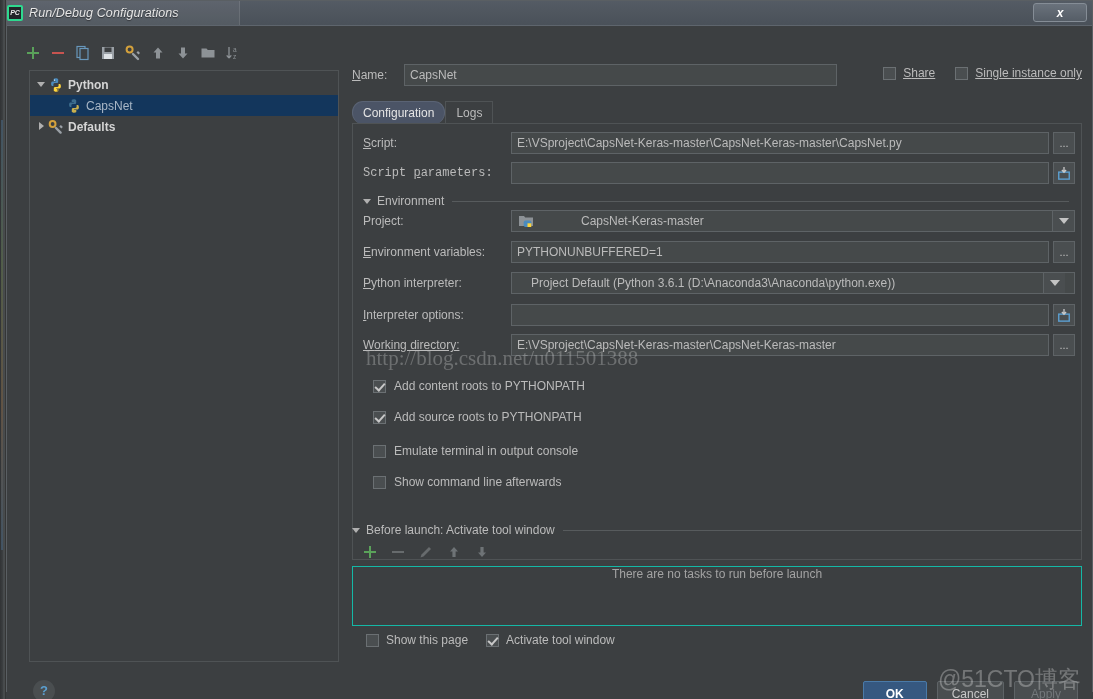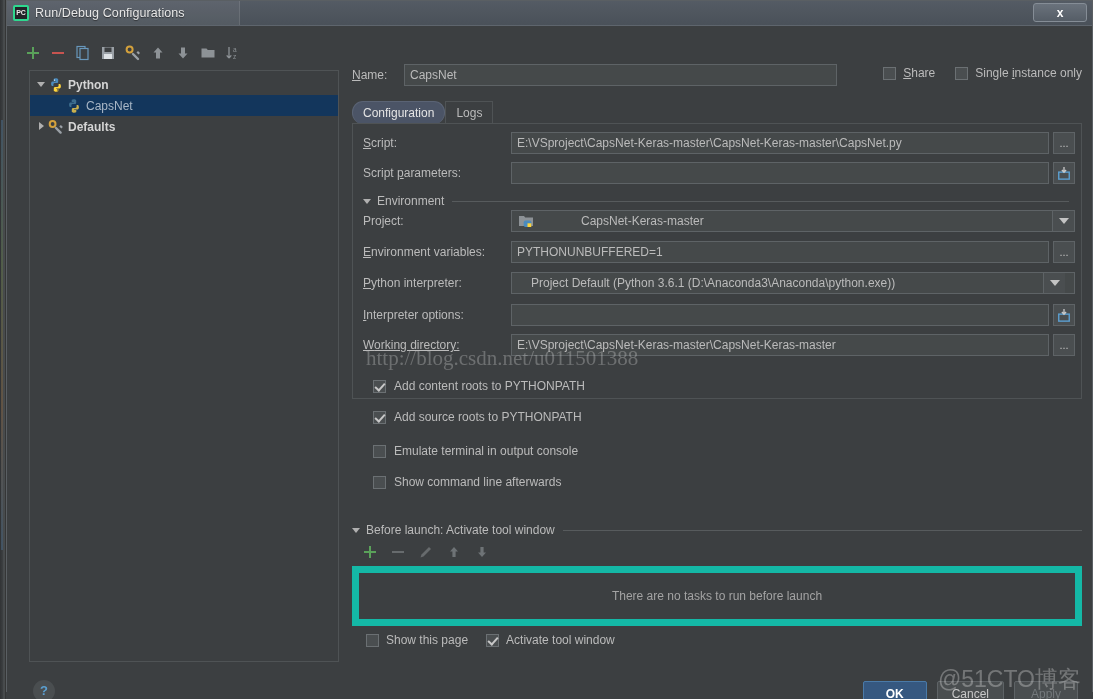--- a/index.html
+++ b/index.html
@@ -46,21 +46,21 @@
     border: 1px solid #5a5f63;
     box-sizing: border-box;
   }
   .titlebar {
     position: relative;
     height: 24px;
     background: linear-gradient(to bottom, #545b64, #4a5159);
     border-bottom: 1px solid #5e656d;
     display: flex;
     align-items: center;
-    padding-left: 6px;
+    font-style: italic;
   }
   .title-icon {
     width: 16px; height: 16px;
     border: 2px solid #21d789;
     border-radius: 2px;
     background: #16181c;
     color: #e8e8e8;
     font-size: 7px;
     font-weight: bold;
     line-height: 12px;
@@ -185,20 +185,21 @@
     white-space: nowrap;
   }
   .input.combo { display:flex; align-items:center;gap:40px; }
 
   .topchecks {
     position: absolute;
     right: 0; top: 40px;
     display: flex;
     align-items: center;
     gap: 20px;
+    text-decoration: underline;
   }
   .chk {
     display: flex;
     align-items: center;
     gap: 7px;
     font-size: 12px;
     color: #bbbbbb;
     white-space: nowrap;
   }
   .box {
@@ -241,21 +242,21 @@
   .tab.active {
     background: #4b5466;
     color: #e4e4e4;
     border-color: #5a6374;
     border-radius: 11px;
   }
   .tabpanel {
     position: absolute;
     left: 0; top: 97px;
     width: 730px;
-    height: 276px;
+    height: 437px;
     border: 1px solid #4f5355;
     box-sizing: border-box;
     background: #3c3f41;
   }
 
   .field-row {
     position: absolute;
     display: flex;
     align-items: center;
   }
@@ -330,25 +331,24 @@
     position: absolute;
     left: 10px; top: 518px;
     display: flex;
     align-items: center;
     gap: 12px;
   }
   .tasks-box {
     position: absolute;
     left: 0; top: 540px;
     width: 730px; height: 60px;
-    border: 7px solid #14b8a6;
+    border: 1px solid #14b8a6;
     box-sizing: border-box;
     background: #3c3f41;
     display: flex;
-    align-items: center;
     justify-content: center;
     color: #a3a3a3;
     font-size: 12px;
   }
   .bottom-checks {
     position: absolute;
     left: 14px; top: 607px;
     display: flex;
     align-items: center;
     gap: 18px;
@@ -558,21 +558,21 @@
 
         <div class="tabpanel">
 
           <div class="field-row" style="left:10px; top:8px;">
             <span class="lbl" style="width:148px;"><span class="u">S</span>cript:</span>
             <div class="input" style="width:538px;">E:\VSproject\CapsNet-Keras-master\CapsNet-Keras-master\CapsNet.py</div>
             <div class="btn-sq">...</div>
           </div>
 
           <div class="field-row" style="left:10px; top:38px;">
-            <span class="lbl" style="width:148px;">Script <span class="u">p</span>arameters:</span>
+            <span class="lbl" style="width:148px;font-family:Liberation Mono, monospace;">Script <span class="u">p</span>arameters:</span>
             <div class="input" style="width:538px;" placeholder=""></div>
             <div class="btn-sq">
               <svg width="14" height="14" viewBox="0 0 16 16" style="margin:3px auto 0;">
                 <rect x="2" y="7" width="12" height="8" fill="none" stroke="#5b9fd0" stroke-width="1.6"></rect>
                 <path d="M8 1v6M5.6 4.6L8 7.2l2.4-2.6" stroke="#c8c8c8" stroke-width="1.5" fill="none"></path>
               </svg>
             </div>
           </div>
 
           <div class="sep-title" style="left:10px; top:70px; width:706px;">

